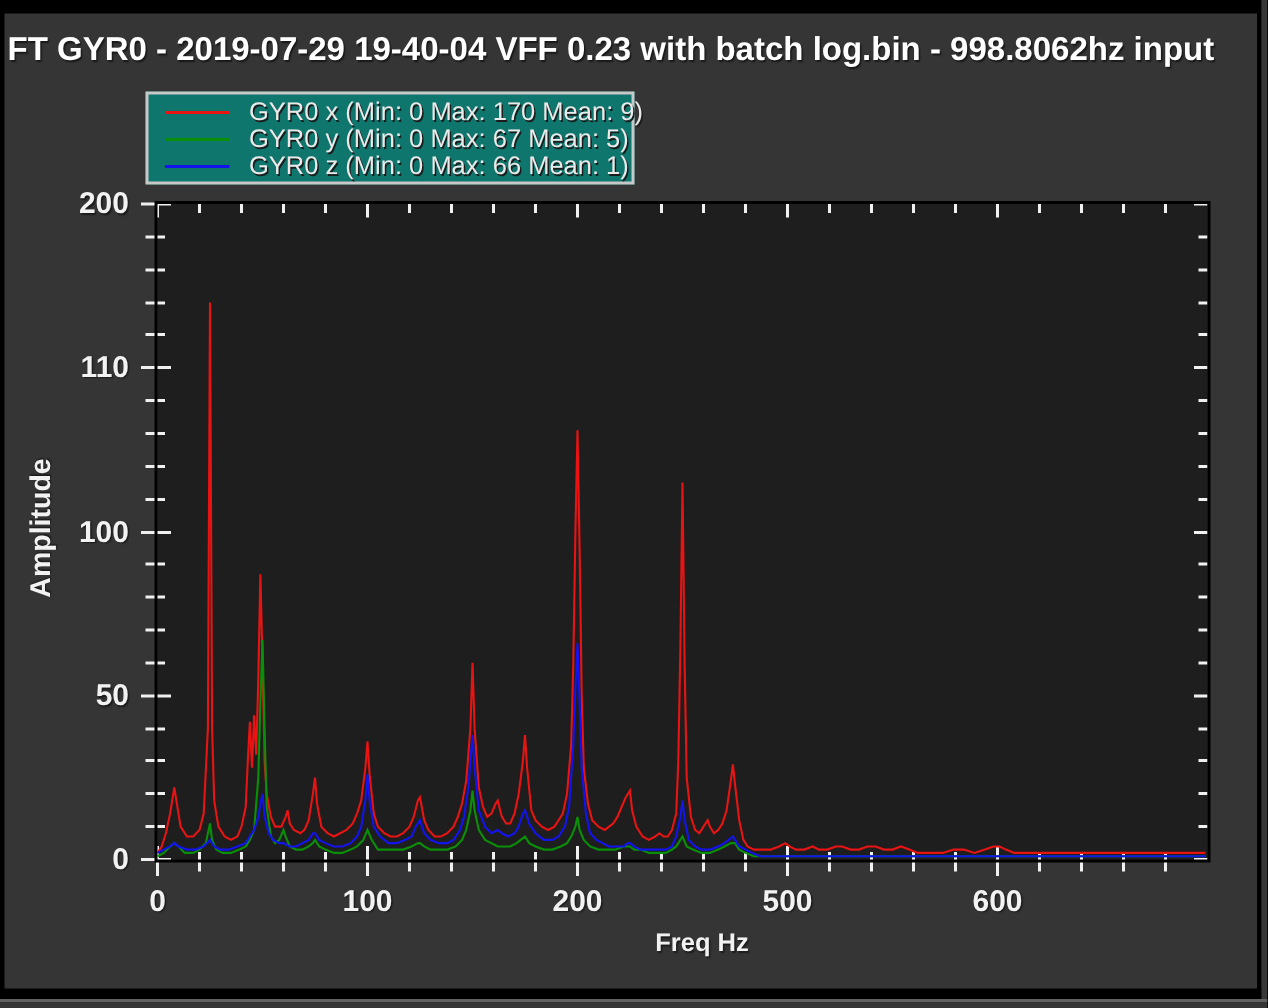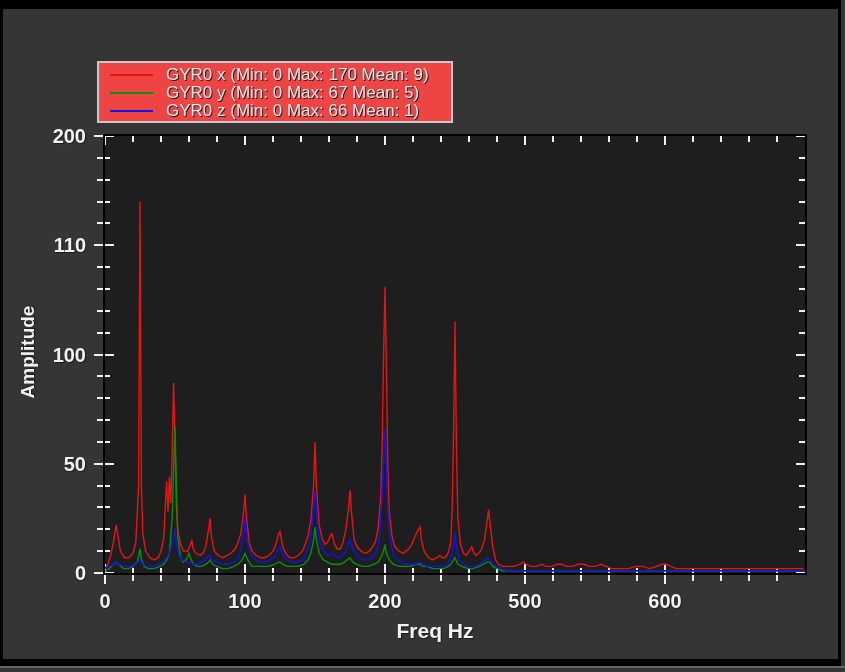--- a/index.html
+++ b/index.html
@@ -17,22 +17,22 @@
     position:absolute;left:0;top:666px;width:845px;height:6px;
     background:#353535;border-top:2px solid #636363;box-sizing:content-box;
   }
   #title-clip{position:absolute;left:3px;top:0;width:835px;height:58px;overflow:hidden;}
   #window-title{
     position:absolute;left:2px;top:20px;white-space:nowrap;
     font-size:22px;font-weight:bold;color:#fff;letter-spacing:0px;
     text-shadow:1px 1px 1px rgba(0,0,0,.55);
   }
   #legend{
-    position:absolute;left:97px;top:61px;width:356px;height:62px;box-sizing:border-box;
-    background:#ef4444;border:2px solid #c8c8c8;padding-top:3px;
+    position:absolute;left:97px;top:61px;width:326px;height:62px;box-sizing:border-box;
+    background:#0f766e;border:2px solid #c8c8c8;padding-top:3px;
   }
   .legend-row{display:flex;align-items:center;height:18px;}
   .legend-line{width:43px;height:2px;margin-left:11px;margin-right:13px;flex:none;}
   .legend-label{
     font-size:17px;color:#eaeaea;white-space:nowrap;
     text-shadow:1px 1px 0 #1c1c1c;
   }
   #plot-bg{position:absolute;left:105px;top:136px;width:700px;height:437px;background:#1e1e1e;z-index:1;}
   #ticks-layer{position:absolute;left:0;top:0;z-index:2;}
   .tick{position:absolute;background:#f0f0f0;}
@@ -44,36 +44,39 @@
   #labels-layer{position:absolute;left:0;top:0;z-index:5;}
   .y-tick-label{
     position:absolute;left:16px;width:70px;height:26px;line-height:26px;text-align:right;
     font-size:20px;font-weight:bold;color:#f2f2f2;text-shadow:1px 1px 1px rgba(0,0,0,.5);
   }
   .x-tick-label{
     position:absolute;width:70px;height:24px;line-height:24px;text-align:center;
     font-size:20px;font-weight:bold;color:#f2f2f2;text-shadow:1px 1px 1px rgba(0,0,0,.5);
   }
   #x-axis-title{
-    position:absolute;left:335px;top:619px;width:200px;text-align:center;
-    font-size:21px;font-weight:bold;color:#f2f2f2;text-shadow:1px 1px 1px rgba(0,0,0,.5);
+    position:absolute;left:368px;top:619px;width:200px;text-align:center;
+    font-size:17px;font-weight:bold;color:#f2f2f2;text-shadow:1px 1px 1px rgba(0,0,0,.5);
   }
   #y-axis-title{
     position:absolute;left:-27px;top:341px;width:110px;height:22px;line-height:22px;text-align:center;
     transform:rotate(-90deg);font-size:19px;font-weight:bold;color:#f2f2f2;
     text-shadow:1px 1px 1px rgba(0,0,0,.5);
   }
 </style>
 </head>
 <body>
 
 <div id="stage">
   <div id="plot-window"></div>
   <div id="right-sliver"></div>
 
+  <div id="title-clip">
+    <div id="window-title">FT GYR0 - 2019-07-29 19-40-04 VFF 0.23 with batch log.bin - 998.8062hz input</div>
+  </div>
 
   <div id="plot-bg"></div>
   <div id="ticks-layer">
       <div class="tick" style="left: 104px; top: 564px; width: 2px; height: 20px;"></div>
       <div class="tick" style="left: 104px; top: 136px; width: 2px; height: 9px;"></div>
       <div class="tick" style="left: 244px; top: 564px; width: 2px; height: 20px;"></div>
       <div class="tick" style="left: 244px; top: 136px; width: 2px; height: 9px;"></div>
       <div class="tick" style="left: 384px; top: 564px; width: 2px; height: 20px;"></div>
       <div class="tick" style="left: 384px; top: 136px; width: 2px; height: 9px;"></div>
       <div class="tick" style="left: 524px; top: 564px; width: 2px; height: 20px;"></div>

